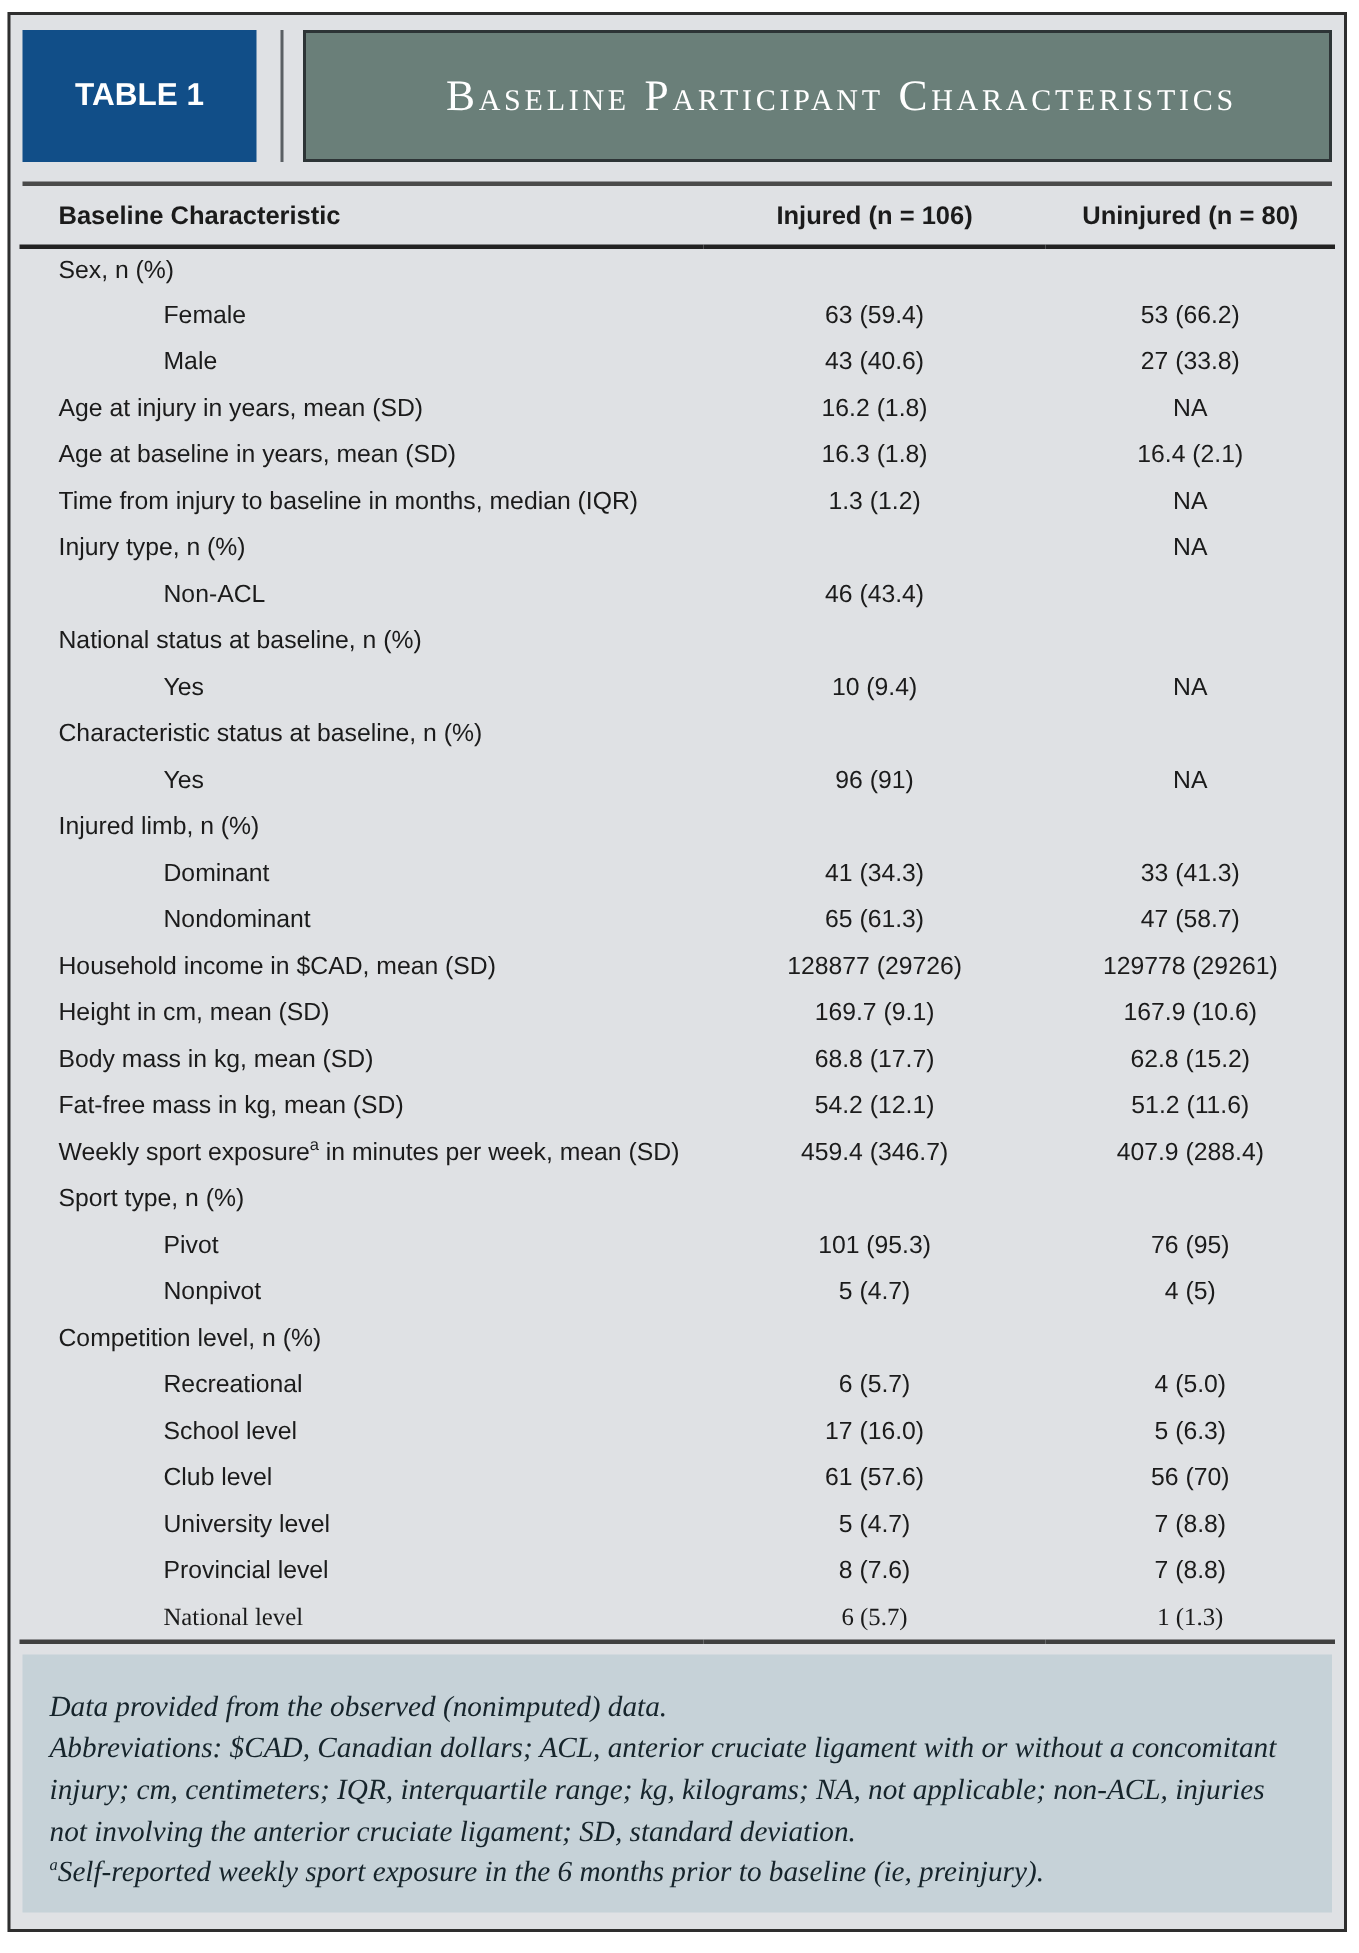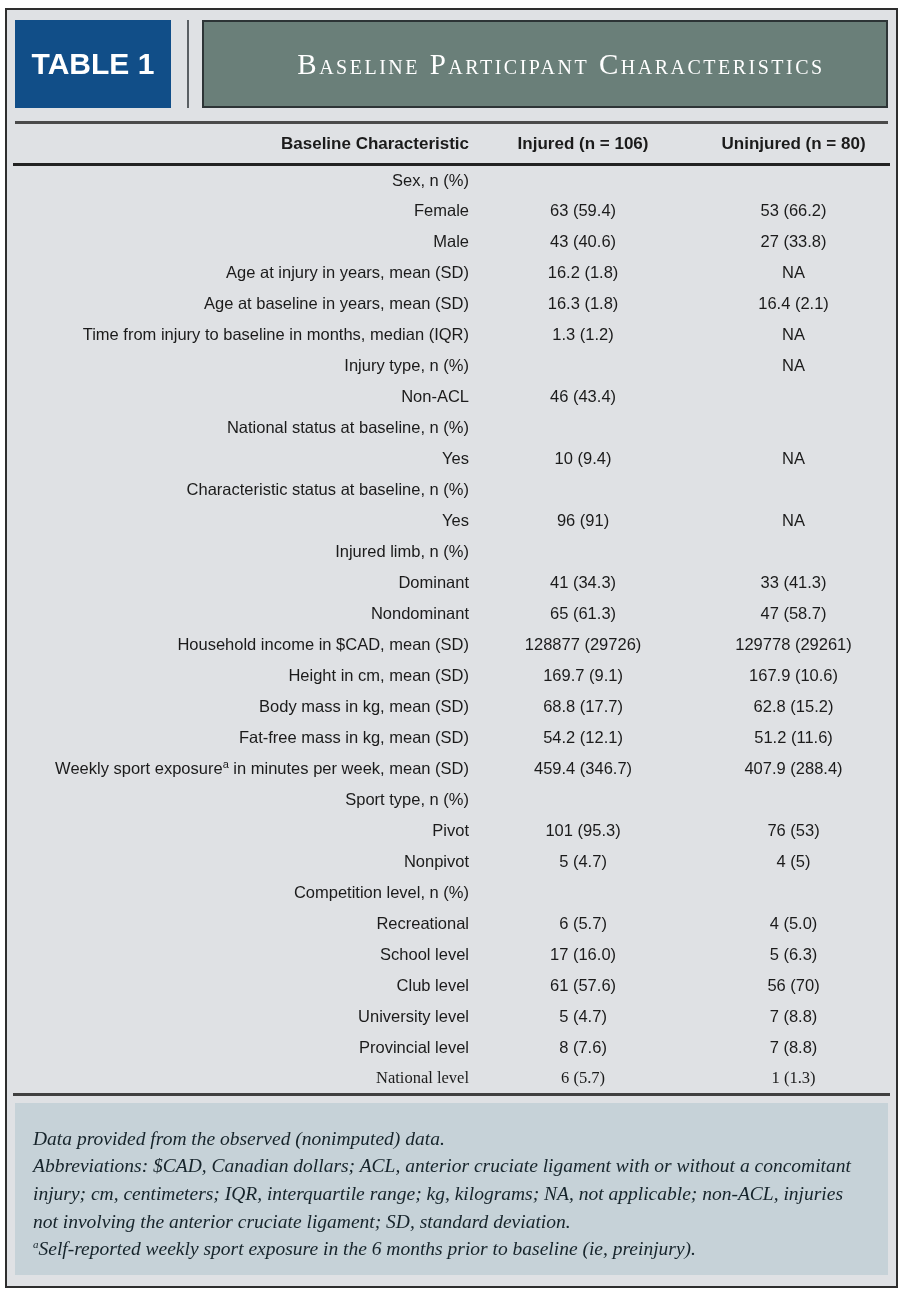--- a/index.html
+++ b/index.html
@@ -23,34 +23,34 @@
     position:absolute;left:5px;top:8px;right:8px;bottom:14px;
     border:2px solid var(--frame-border);
     background:var(--body-bg);
     padding:8px 6px 10px 6px;
   }
   
   .hdr{display:flex;align-items:stretch;height:88px;margin:2px 2px 0 2px;}
   .tag-box{
     width:156px;background:var(--tag-bg);
     display:flex;align-items:center;justify-content:center;
-    color:#ffffff;font-weight:bold;font-size:30px;letter-spacing:0px;
+    color:#ffffff;font-weight:bold;font-size:21px;letter-spacing:0px;
   }
   .hdr-divider{width:2px;background:#5a5f63;margin:0 13px 0 16px;}
   .title-box{
     flex:1;background:var(--title-bg);border:2px solid #2d3436;
     display:flex;align-items:center;justify-content:center;
     color:#ffffff;font-family:"Liberation Serif",serif;
     font-variant:small-caps;font-size:29px;letter-spacing:2.5px;font-weight:500;padding-left:32px;
   }
   .hdr-rule{height:3px;background:var(--rule);margin:13px 2px 0 2px;}
   
   table{width:100%;border-collapse:collapse;margin-top:2px;}
   th,td{font-size:16.5px;height:31px;vertical-align:middle;padding:0;}
-  th.label,td.label{text-align:right;padding-left:26px;}
+  th.label,td.label{text-align:left;padding-left:26px;}
   td.label.indent{padding-left:96px;}
   th{font-weight:bold;font-size:17px;}
   th.val,td.val{text-align:center;}
   col.c-label{width:52%;}
   col.c-inj{width:26%;}
   col.c-uninj{width:22%;}
   thead th{height:38px;border-bottom:3px solid #222;}
   tbody tr:last-child td{border-bottom:3px solid #404040;font-family:Liberation Serif, serif;}
   sup{font-size:11px;vertical-align:super;line-height:0;}
   
@@ -195,21 +195,21 @@
           <td class="val">407.9 (288.4)</td>
         </tr>
         <tr>
           <td class="label">Sport type, n (%)</td>
           <td class="val"></td>
           <td class="val"></td>
         </tr>
         <tr>
           <td class="label indent">Pivot</td>
           <td class="val">101 (95.3)</td>
-          <td class="val">76 (53)</td>
+          <td class="val">76 (95)</td>
         </tr>
         <tr>
           <td class="label indent">Nonpivot</td>
           <td class="val">5 (4.7)</td>
           <td class="val">4 (5)</td>
         </tr>
         <tr>
           <td class="label">Competition level, n (%)</td>
           <td class="val"></td>
           <td class="val"></td>

